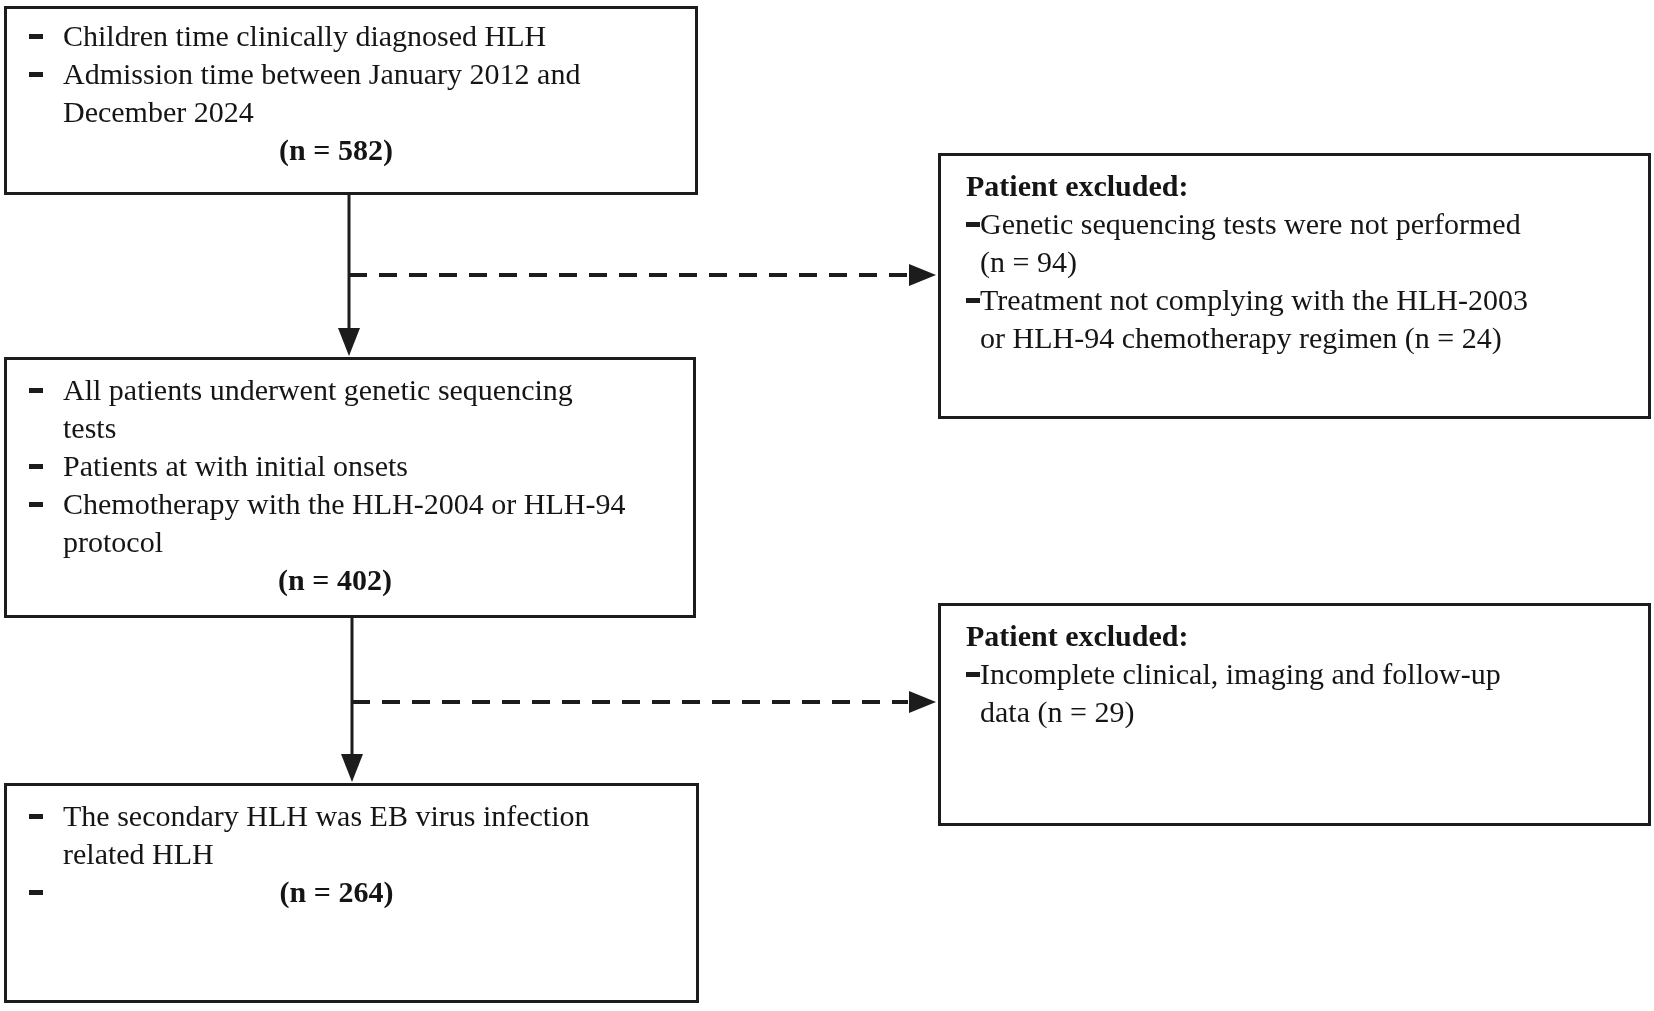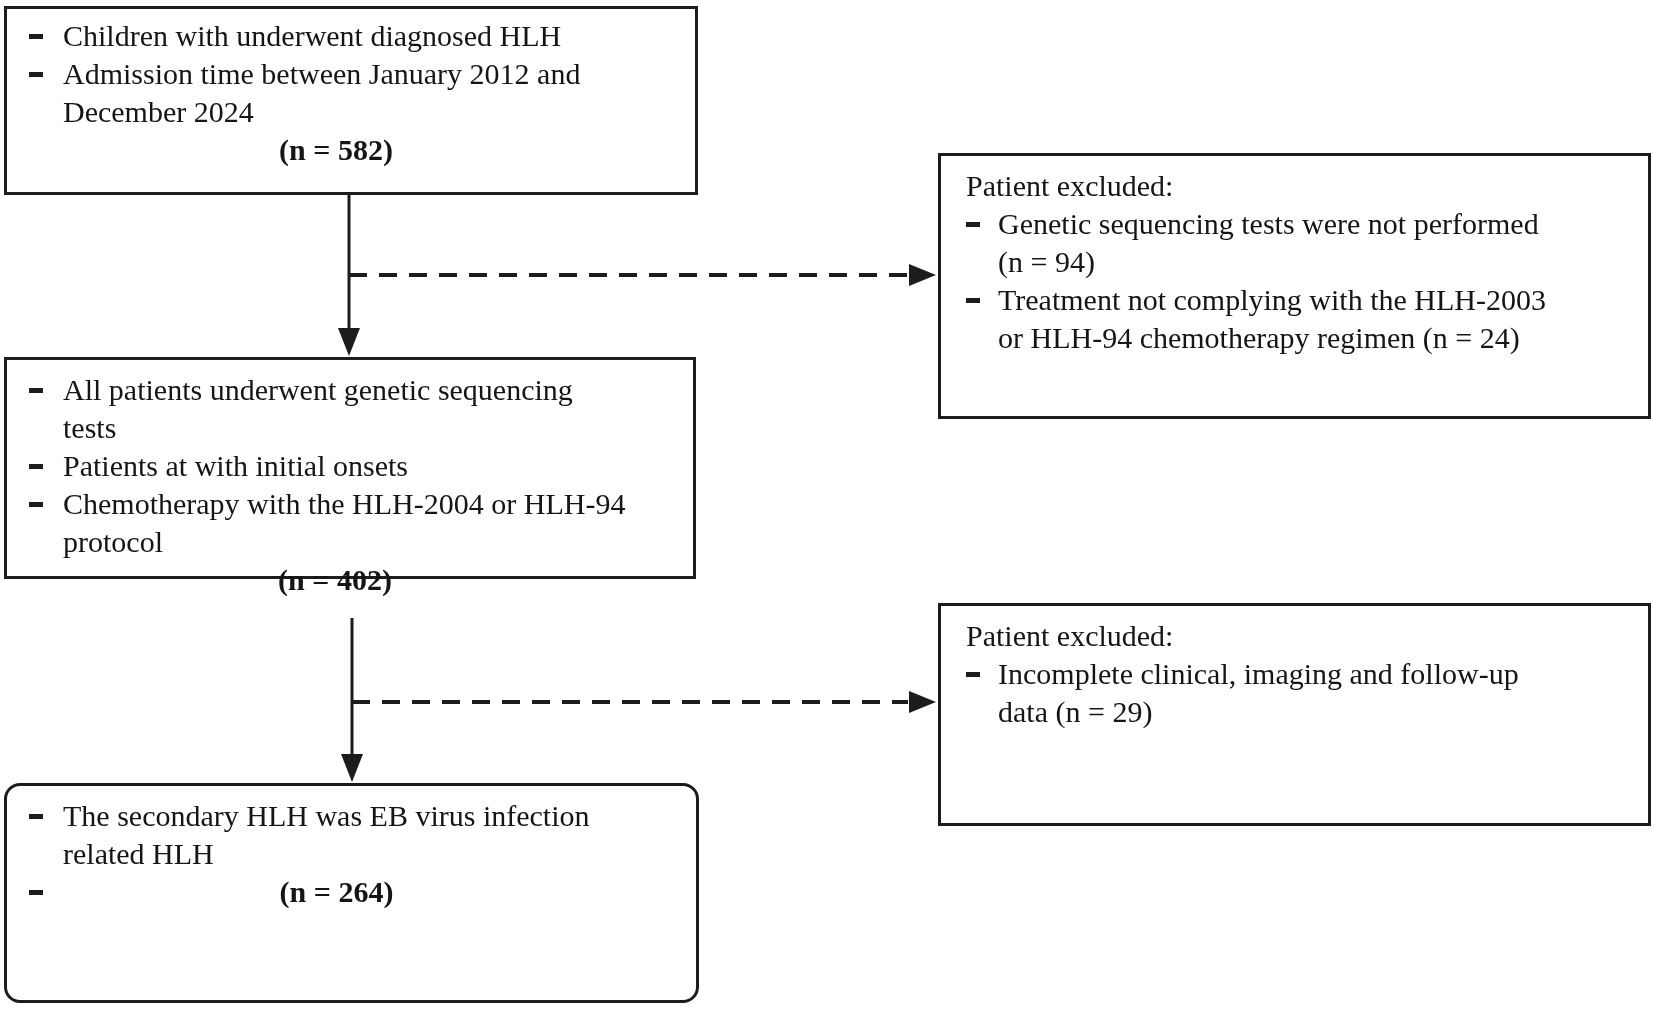--- a/index.html
+++ b/index.html
@@ -25,39 +25,39 @@
   }
 
   .box {
     position: absolute;
     border: 3px solid #1c1c1c;
     background: #ffffff;
     padding-top: 11px;
   }
 
   #box-enrollment { left: 4px;   top: 6px;   width: 694px; height: 189px; padding-top: 8px; }
-  #box-screened   { left: 4px;   top: 357px; width: 692px; height: 222px; }
-  #box-final      { left: 4px;   top: 783px; width: 695px; height: 220px; border-radius: 16px; }
+  #box-screened   { left: 4px;   top: 357px; width: 692px; height: 261px; }
+  #box-final      { left: 4px;   top: 783px; width: 695px; height: 220px; }
   #box-excluded1  { left: 938px; top: 153px; width: 713px; height: 266px; }
   #box-excluded2  { left: 938px; top: 603px; width: 713px; height: 223px; }
 
   .item { position: relative; padding-left: 56px; }
   .item .txt, .item b { white-space: pre; }
   b { font-weight: 400; }
 
   .dash {
     position: absolute;
     left: 22px; top: 17px;
     width: 14px; height: 5px;
     background: #1c1c1c;
   }
 
-  .excl .item { padding-left: 57px; }
+  .excl .item { padding-left: 39px; }
   .excl .dash { left: 25px; }
-  .excl-title { font-weight: 400; padding-left: 25px; }
+  .excl-title { font-weight: 700; padding-left: 25px; }
 
   .count {
     font-weight: 700;
     text-align: center;
     transform: translateX(-15px);
   }
 </style>
 </head>
 <body>
 
@@ -73,21 +73,21 @@
 
     <line x1="352" y1="618" x2="352" y2="758" stroke="#1c1c1c" stroke-width="3"></line>
     <polygon points="352,782 341,754 363,754" fill="#1c1c1c"></polygon>
 
     <line x1="352" y1="702" x2="908" y2="702" stroke="#1c1c1c" stroke-width="4" stroke-dasharray="18 12"></line>
     <polygon points="936,702 909,691 909,713" fill="#1c1c1c"></polygon>
   </svg>
 
   <div class="box cohort" id="box-enrollment">
     <div class="item">
-      <span class="dash"></span><span class="txt">Children with underwent diagnosed HLH</span>
+      <span class="dash"></span><span class="txt">Children time clinically diagnosed HLH</span>
     </div>
     <div class="item">
       <span class="dash"></span><span class="txt">Admission time between January 2012 and
 December 2024</span>
     </div>
     <div class="count">(n = 582)</div>
   </div>
 
   <div class="box cohort" id="box-screened">
     <div class="item">

